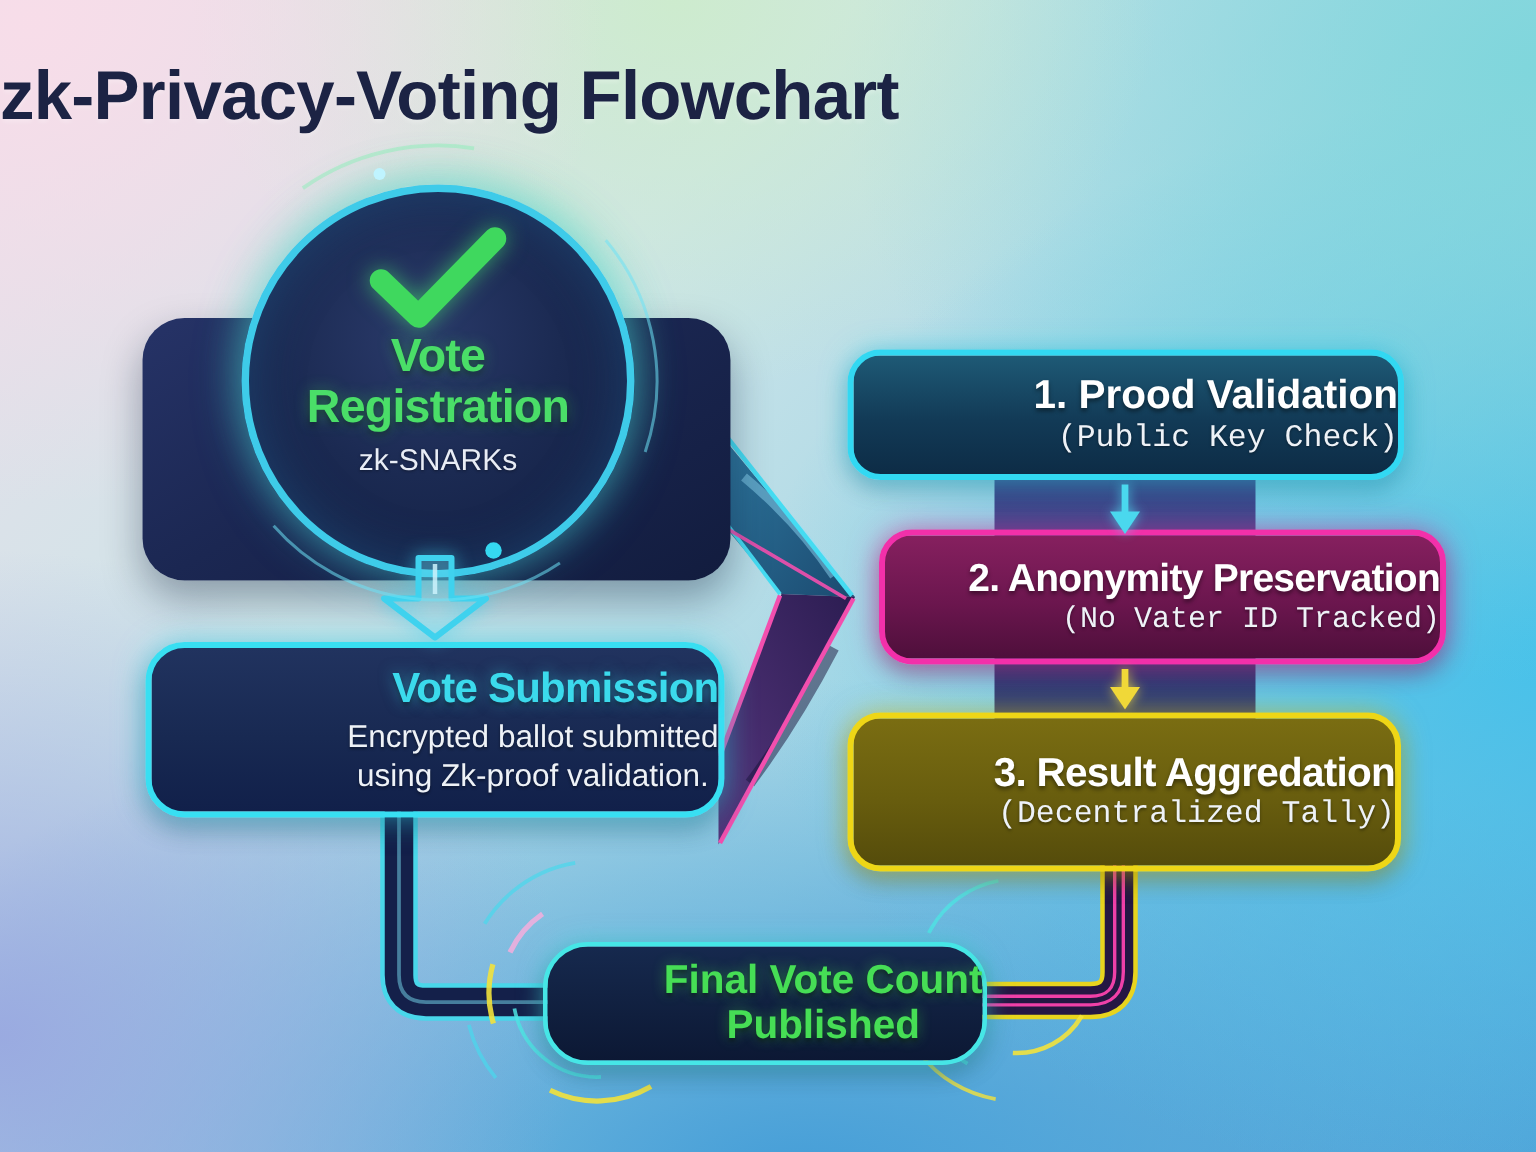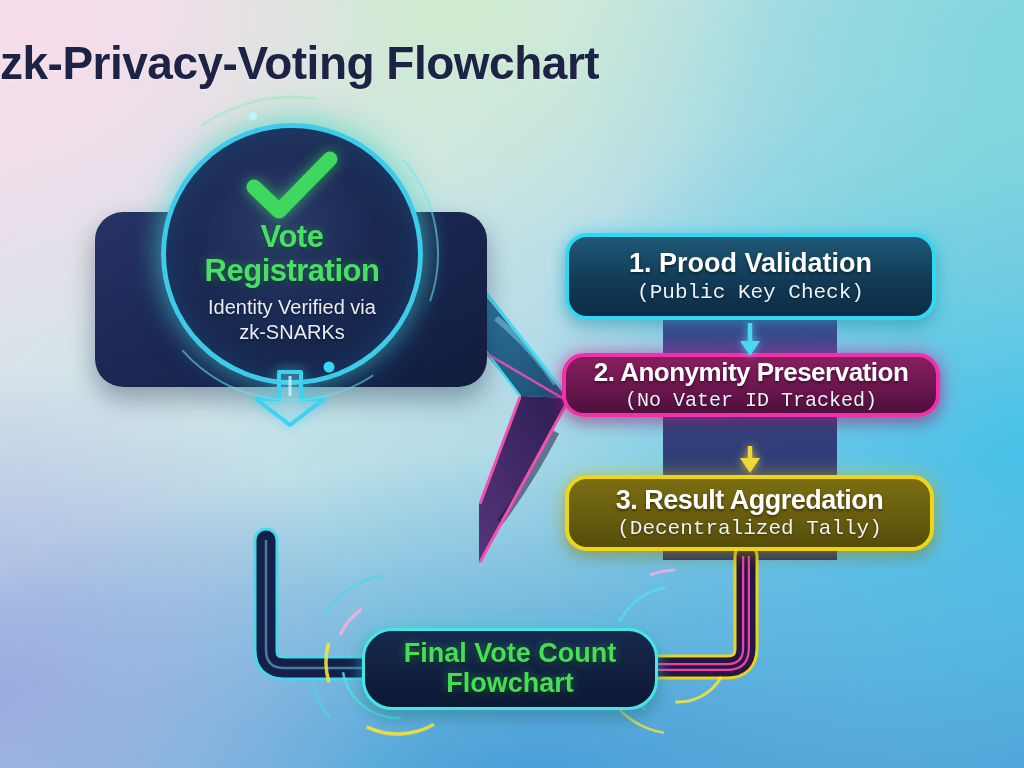--- a/index.html
+++ b/index.html
@@ -23,39 +23,39 @@
     text-shadow:0 2px 3px rgba(255,255,255,.25);
   }
   
   .band{
     position:absolute;left:663px;top:302px;width:174px;height:258px;z-index:1;
     background:linear-gradient(180deg,#3a468d 0%,#2c3772 60%,#2a3068 100%);opacity:.95;
   }
   
   .node{
     position:absolute;z-index:3;border-radius:22px;
-    display:flex;flex-direction:column;align-items:center;justify-content:center;
+    display:flex;flex-direction:column;align-items:flex-end;justify-content:center;
     text-align:center;box-sizing:border-box;
   }
   .node .t{font-weight:bold;color:#ffffff;text-shadow:0 2px 3px rgba(0,0,0,.45);line-height:1.12;}
   .node .s{color:#eef2f7;text-shadow:0 1px 2px rgba(0,0,0,.4);line-height:1.15;margin-top:2px;font-family:Liberation Mono, monospace;}
   .box1{
     left:565px;top:233px;width:371px;height:87px;
     border:4px solid #32d8f2;background:linear-gradient(180deg,#1e5a76 0%,#123a56 55%,#0d2c46 100%);
     box-shadow:0 0 18px rgba(50,216,242,.55),0 6px 14px rgba(10,30,60,.25);
   }
   .box1 .t{font-size:27px;} .box1 .s{font-size:21px;}
   .box2{
-    left:562px;top:353px;width:378px;height:64px;
+    left:586px;top:353px;width:378px;height:90px;
     border:4px solid #f230aa;background:linear-gradient(180deg,#86205f 0%,#6b164e 55%,#4e0f3b 100%);
     box-shadow:0 0 20px rgba(242,48,170,.55),0 6px 14px rgba(40,5,30,.3);
   }
   .box2 .t{font-size:26px;letter-spacing:-.5px;} .box2 .s{font-size:20px;}
   .box3{
-    left:565px;top:475px;width:369px;height:76px;
+    left:565px;top:475px;width:369px;height:106px;
     border:4px solid #eed616;background:linear-gradient(180deg,#7a6d12 0%,#685d0e 55%,#554c0b 100%);
     box-shadow:0 0 18px rgba(238,214,22,.5),0 6px 14px rgba(40,35,5,.3);
   }
   .box3 .t{font-size:27px;letter-spacing:-.5px;} .box3 .s{font-size:21px;}
   .vote{
     left:97px;top:428px;width:386px;height:117px;border-radius:26px;
     border:4px solid #38dff2;background:linear-gradient(180deg,#21335f 0%,#182952 55%,#11204a 100%);
     box-shadow:0 0 20px rgba(56,223,242,.55),0 8px 16px rgba(10,20,50,.3);
   }
   .vote .t{font-size:28px;color:#3bdaec;letter-spacing:-.5px;text-shadow:0 0 10px rgba(59,218,236,.5),0 2px 3px rgba(0,0,0,.45);}
@@ -147,43 +147,49 @@
 
   <div class="reg-circle">
     <svg class="check" width="94" height="70" viewBox="0 0 94 70" style="filter:drop-shadow(0 0 7px rgba(70,230,110,.6));">
       <polyline points="9,37 34,61 85,9" fill="none" stroke="#3fd85e" stroke-width="15" stroke-linecap="round" stroke-linejoin="round"></polyline>
     </svg>
     <div class="vr-title">
       <div>Vote</div>
       <div>Registration</div>
     </div>
     <div class="vr-sub">
-      <div>Identity Verified via</div>
       <div>zk-SNARKs</div>
     </div>
   </div>
 
   <div class="node box1">
     <div class="t">1. Prood Validation</div>
     <div class="s">(Public Key Check)</div>
   </div>
   <div class="node box2">
     <div class="t">2. Anonymity Preservation</div>
     <div class="s">(No Vater ID Tracked)</div>
   </div>
   <div class="node box3">
     <div class="t">3. Result Aggredation</div>
     <div class="s">(Decentralized Tally)</div>
   </div>
 
+  <div class="node vote">
+    <div class="t">Vote Submission</div>
+    <div class="b">
+      <div>Encrypted ballot submitted</div>
+      <div>using Zk-proof validation.</div>
+    </div>
+  </div>
 
   <div class="node final">
     <div class="t">
       <div>Final Vote Count</div>
-      <div>Flowchart</div>
+      <div>Published</div>
     </div>
   </div>
 
   <svg class="layer" style="z-index:5" width="1024" height="768" viewBox="0 0 1024 768">
 
     <g style="filter:drop-shadow(0 0 6px rgba(63,210,238,.75));">
       <path d="M279,372 L279,399 L256,399 L290,425 L324,399 L301,399 L301,372 Z" fill="rgba(190,235,250,.12)" stroke="#3fd2ee" stroke-width="4" stroke-linejoin="round"></path>
       <path d="M290,376 L290,396" stroke="rgba(205,242,252,.85)" stroke-width="3"></path>
     </g>
 

